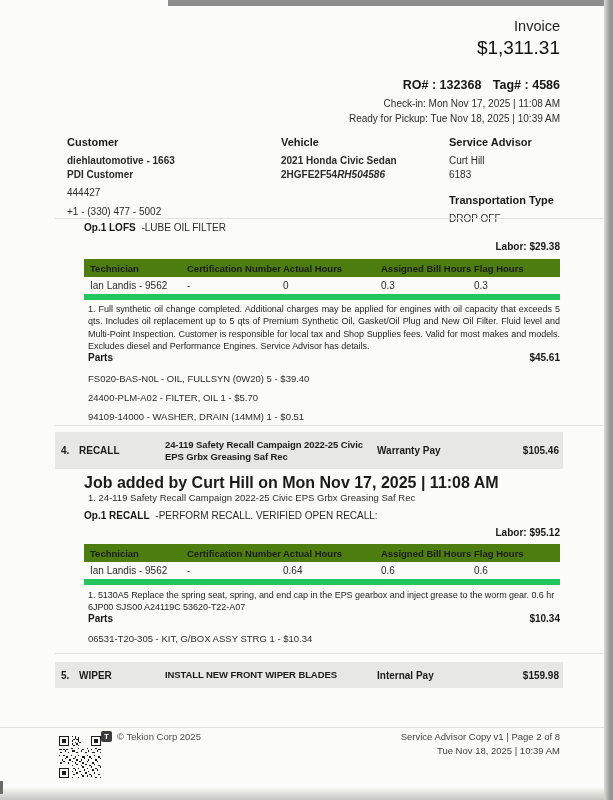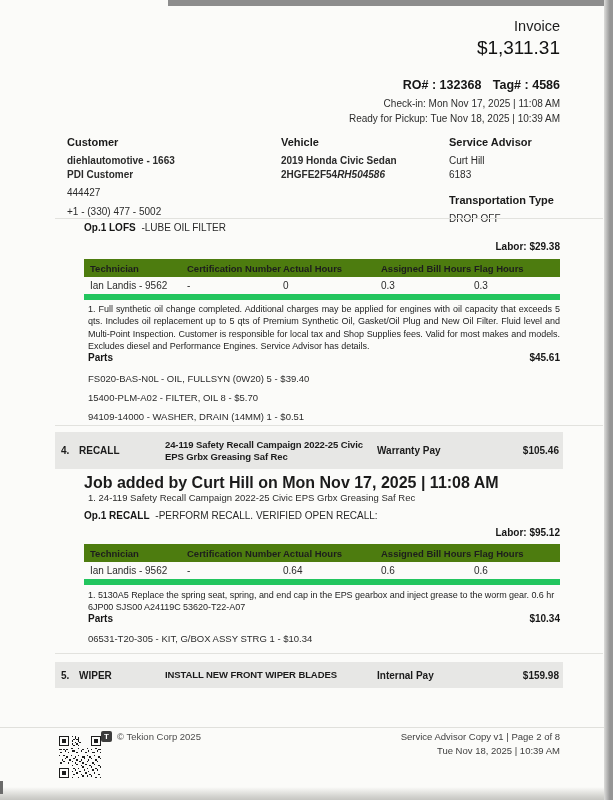--- a/index.html
+++ b/index.html
@@ -113,21 +113,21 @@
   <div class="parties">
     <div class="col-customer">
       <div class="party-title">Customer</div>
       <div class="party-line b">diehlautomotive - 1663</div>
       <div class="party-line b">PDI Customer</div>
       <div class="party-line gap">444427</div>
       <div class="party-line gap">+1 - (330) 477 - 5002</div>
     </div>
     <div class="col-vehicle">
       <div class="party-title">Vehicle</div>
-      <div class="party-line b">2019 Honda Civic Sedan</div>
+      <div class="party-line b">2021 Honda Civic Sedan</div>
       <div class="party-line b vin"><span>2HGFE2F54</span><i>RH504586</i></div>
     </div>
     <div class="col-advisor">
       <div class="party-title">Service Advisor</div>
       <div class="party-line">Curt Hill</div>
       <div class="party-line">6183</div>
       <div class="transport-group">
         <div class="party-title">Transportation Type</div>
         <div class="party-line">DROP OFF</div>
       </div>
@@ -164,21 +164,21 @@
   </table>
 
   <div class="op-note" style="top:303px">1. Full synthetic oil change completed. Additional charges may be applied for engines with oil capacity that exceeds 5 qts. Includes oil replacement up to 5 qts of Premium Synthetic Oil, Gasket/Oil Plug and New Oil Filter. Fluid level and Multi-Point Inspection. Customer is responsible for local tax and Shop Supplies fees. Valid for most makes and models. Excludes diesel and Performance Engines. Service Advisor has details.</div>
 
   <div class="parts-row" style="top:352px">
     <span>Parts</span>
     <span>$45.61</span>
   </div>
   <div class="part-lines" style="top:369px">
     <div>FS020-BAS-N0L - OIL, FULLSYN (0W20) 5 - $39.40</div>
-    <div>15400-PLM-A02 - FILTER, OIL 8 - $5.70</div>
+    <div>24400-PLM-A02 - FILTER, OIL 1 - $5.70</div>
     <div>94109-14000 - WASHER, DRAIN (14MM) 1 - $0.51</div>
   </div>
 
   <div class="divider d2"></div>
 
   <div class="job-band band4">
     <div class="jb-num">4.</div>
     <div class="jb-name">RECALL</div>
     <div class="jb-desc">24-119 Safety Recall Campaign 2022-25 Civic EPS Grbx Greasing Saf Rec</div>
     <div class="jb-pay">Warranty Pay</div>

